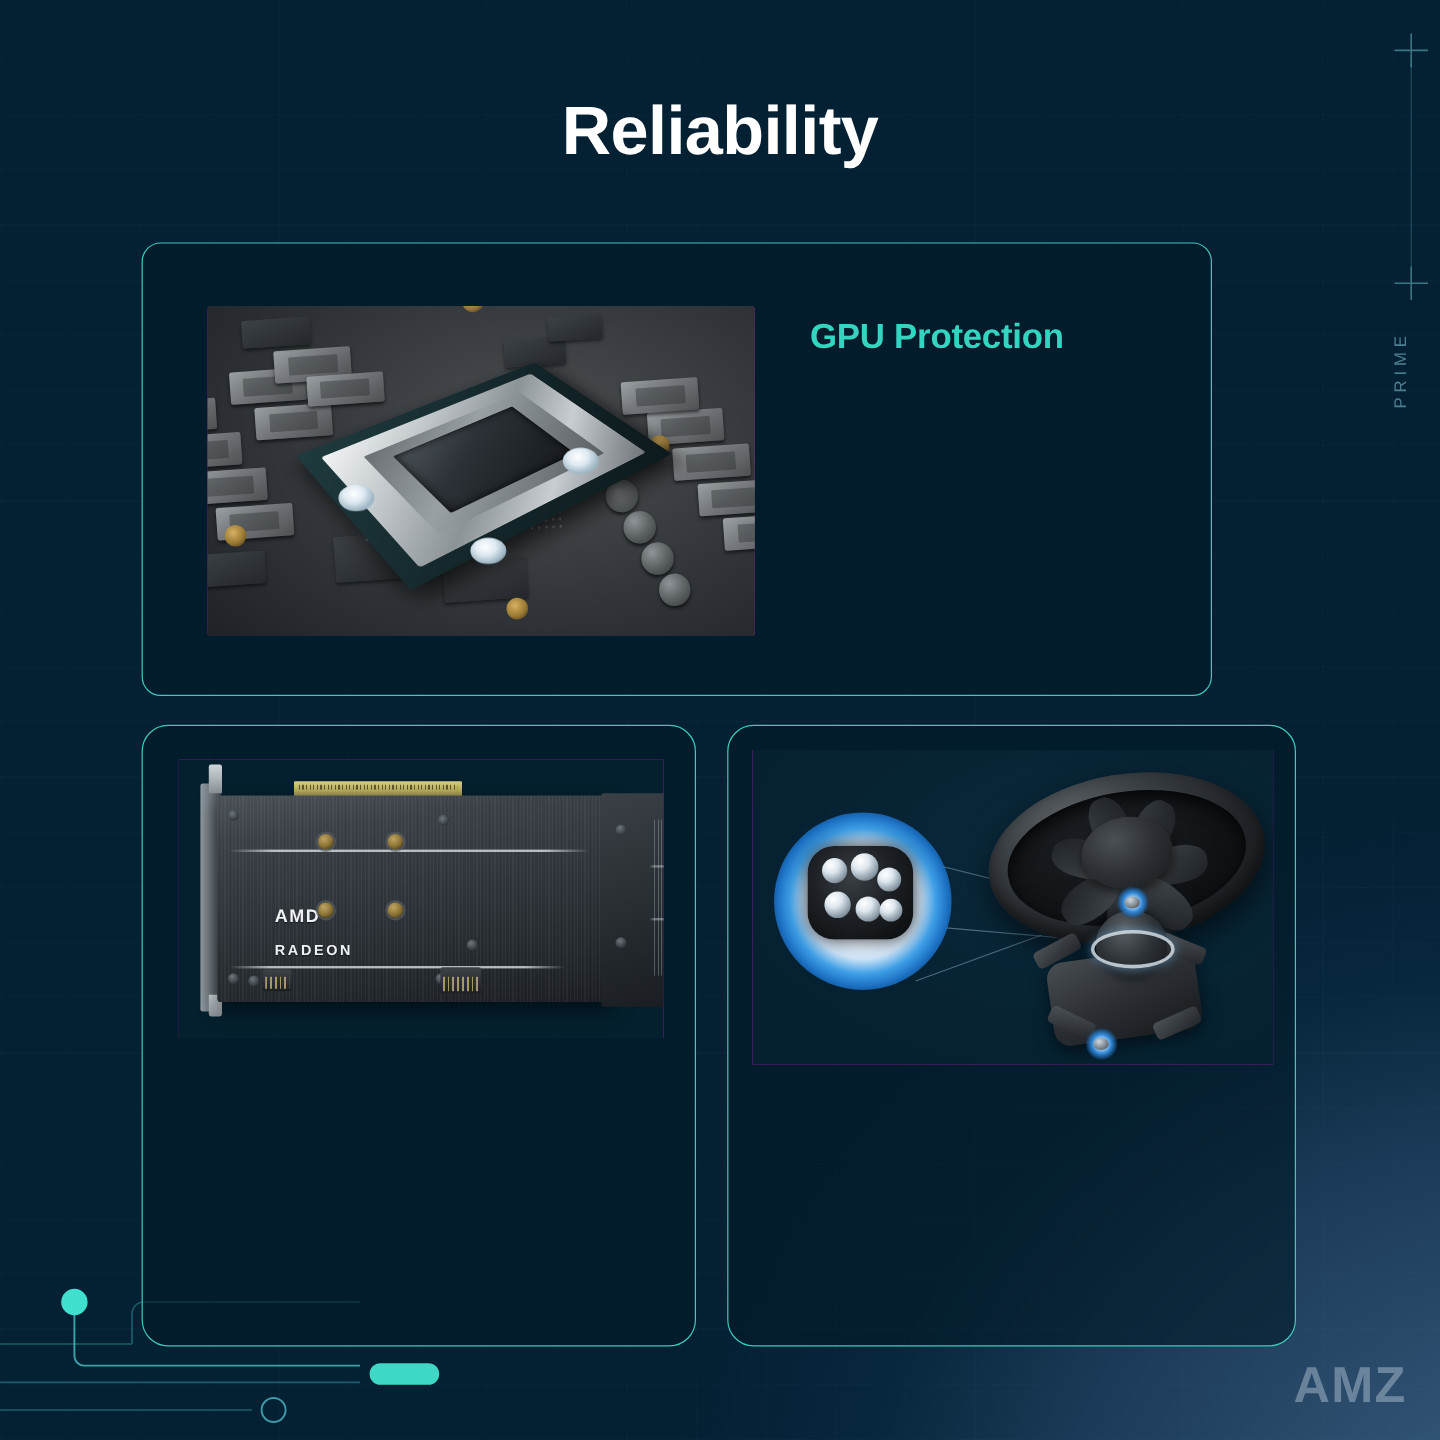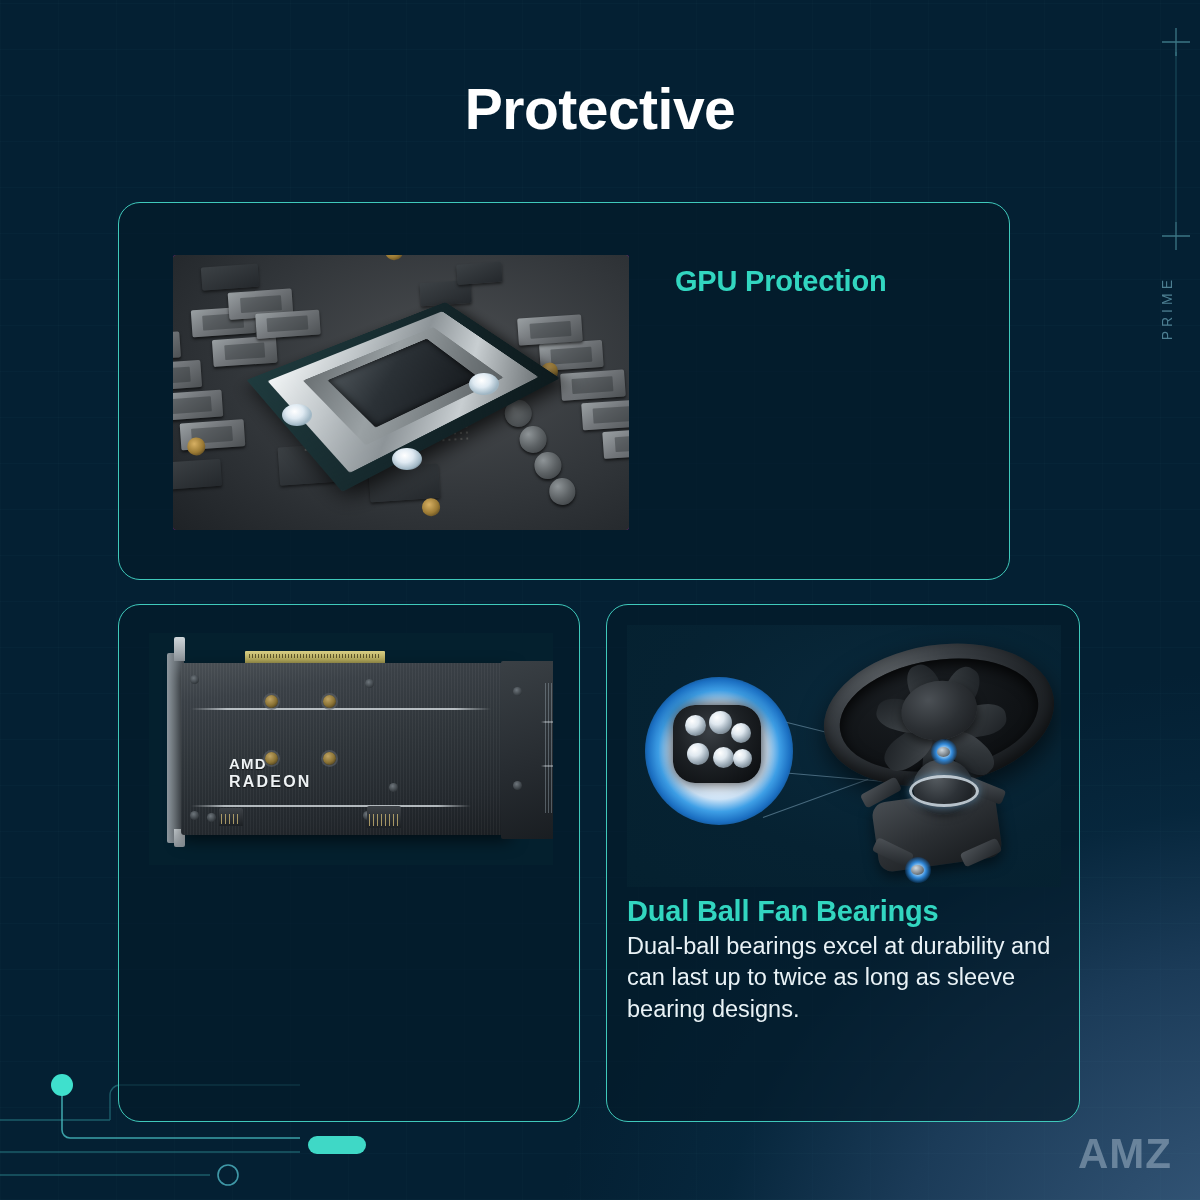--- a/index.html
+++ b/index.html
@@ -39,21 +39,21 @@
     letter-spacing:-0.5px;
   }
 
   
   .card{
     position:absolute;
     border:1.6px solid #3fc9bb;
     border-radius:22px;
     background:rgba(3,26,41,0.62);
   }
-  #card-top    { left:118px; top:202px;  width:892px; height:378px; }
+  #card-top    { left:118px; top:202px;  width:892px; height:378px;border-radius:16px; }
   #card-left   { left:118px; top:604px;  width:462px; height:518px; }
   #card-right  { left:606px; top:604px;  width:474px; height:518px; }
 
   .card-inner{ position:relative; width:100%; height:100%; }
 
   
   .media{
     position:absolute;
     overflow:hidden;
     background:#a21caf;
@@ -208,21 +208,21 @@
   }
   .bp-pcie::after{
     content:""; position:absolute; left:4px; top:3px; right:4px; height:4px;
     background-image:repeating-linear-gradient(90deg, rgba(70,62,25,.8) 0 1px, rgba(0,0,0,0) 1px 3px);
   }
   .bp-logo{
     position:absolute; left:48px; top:92px;
     color:#eef2f4; font-size:15px; font-weight:bold; letter-spacing:1.2px;
     line-height:1.18; text-shadow:0 1px 1px rgba(0,0,0,.6);
   }
-  .bp-logo small{ display:block; font-size:16px; letter-spacing:2.2px; font-weight:bold;}
+  .bp-logo small{ display:block; font-size:12px; letter-spacing:2.2px; font-weight:bold;margin-top:12px;}
   .bp-screw{
     position:absolute; width:13px; height:13px; border-radius:50%;
     background:radial-gradient(circle at 38% 32%, #c0a463 0%, #8a7234 52%, #2c2513 100%);
     box-shadow:0 0 0 2px rgba(90,96,100,.65);
   }
   .bp-hole{
     position:absolute; width:9px; height:9px; border-radius:50%;
     background:radial-gradient(circle at 40% 34%, #6e767c 0%, #3b4146 60%, #1a1e21 100%);
   }
   .bp-line{
@@ -348,21 +348,21 @@
   <rect x="308" y="1136" width="58" height="18" rx="9" fill="#3fd8c6"></rect>
   <g stroke="#2b6d7d" stroke-width="1.2" fill="none" opacity="0.5">
     <path d="M1176 52 V222"></path>
   </g>
   <g stroke="#4e93a0" stroke-width="1.3" opacity="0.75">
     <path d="M1162 42 H1190 M1176 28 V56"></path>
     <path d="M1162 236 H1190 M1176 222 V250"></path>
   </g>
 </svg>
 
-<div class="page-title">Protective</div>
+<div class="page-title">Reliability</div>
 
 <div class="card" id="card-top">
   <div class="card-inner">
 
     <div class="media" id="media-top">
       <div class="pcb">
         <div class="pcb-skew">
 
           <div class="mem" style="left:6%;  top:30%; width:10%; height:7%;"></div>
           <div class="mem" style="left:9%;  top:38%; width:10%; height:7%;"></div>
@@ -509,24 +509,20 @@
           <div class="ball" style="left:36px; top:6px;  width:23px; height:23px;"></div>
           <div class="ball" style="left:58px; top:18px; width:20px; height:20px;"></div>
           <div class="ball" style="left:14px; top:38px; width:22px; height:22px;"></div>
           <div class="ball" style="left:40px; top:42px; width:21px; height:21px;"></div>
           <div class="ball" style="left:60px; top:44px; width:19px; height:19px;"></div>
         </div>
 
       </div>
     </div>
 
-    <div class="txt" id="txt-right">
-      <div class="feat-title">Dual Ball Fan Bearings</div>
-      <div class="feat-body">Dual-ball bearings excel at durability and can last up to twice as long as sleeve bearing designs.</div>
-    </div>
 
   </div>
 </div>
 
 <div class="rail">
   <div class="rail-label">PRIME</div>
 </div>
 <div class="watermark">AMZ</div>
 
 </body></html>

